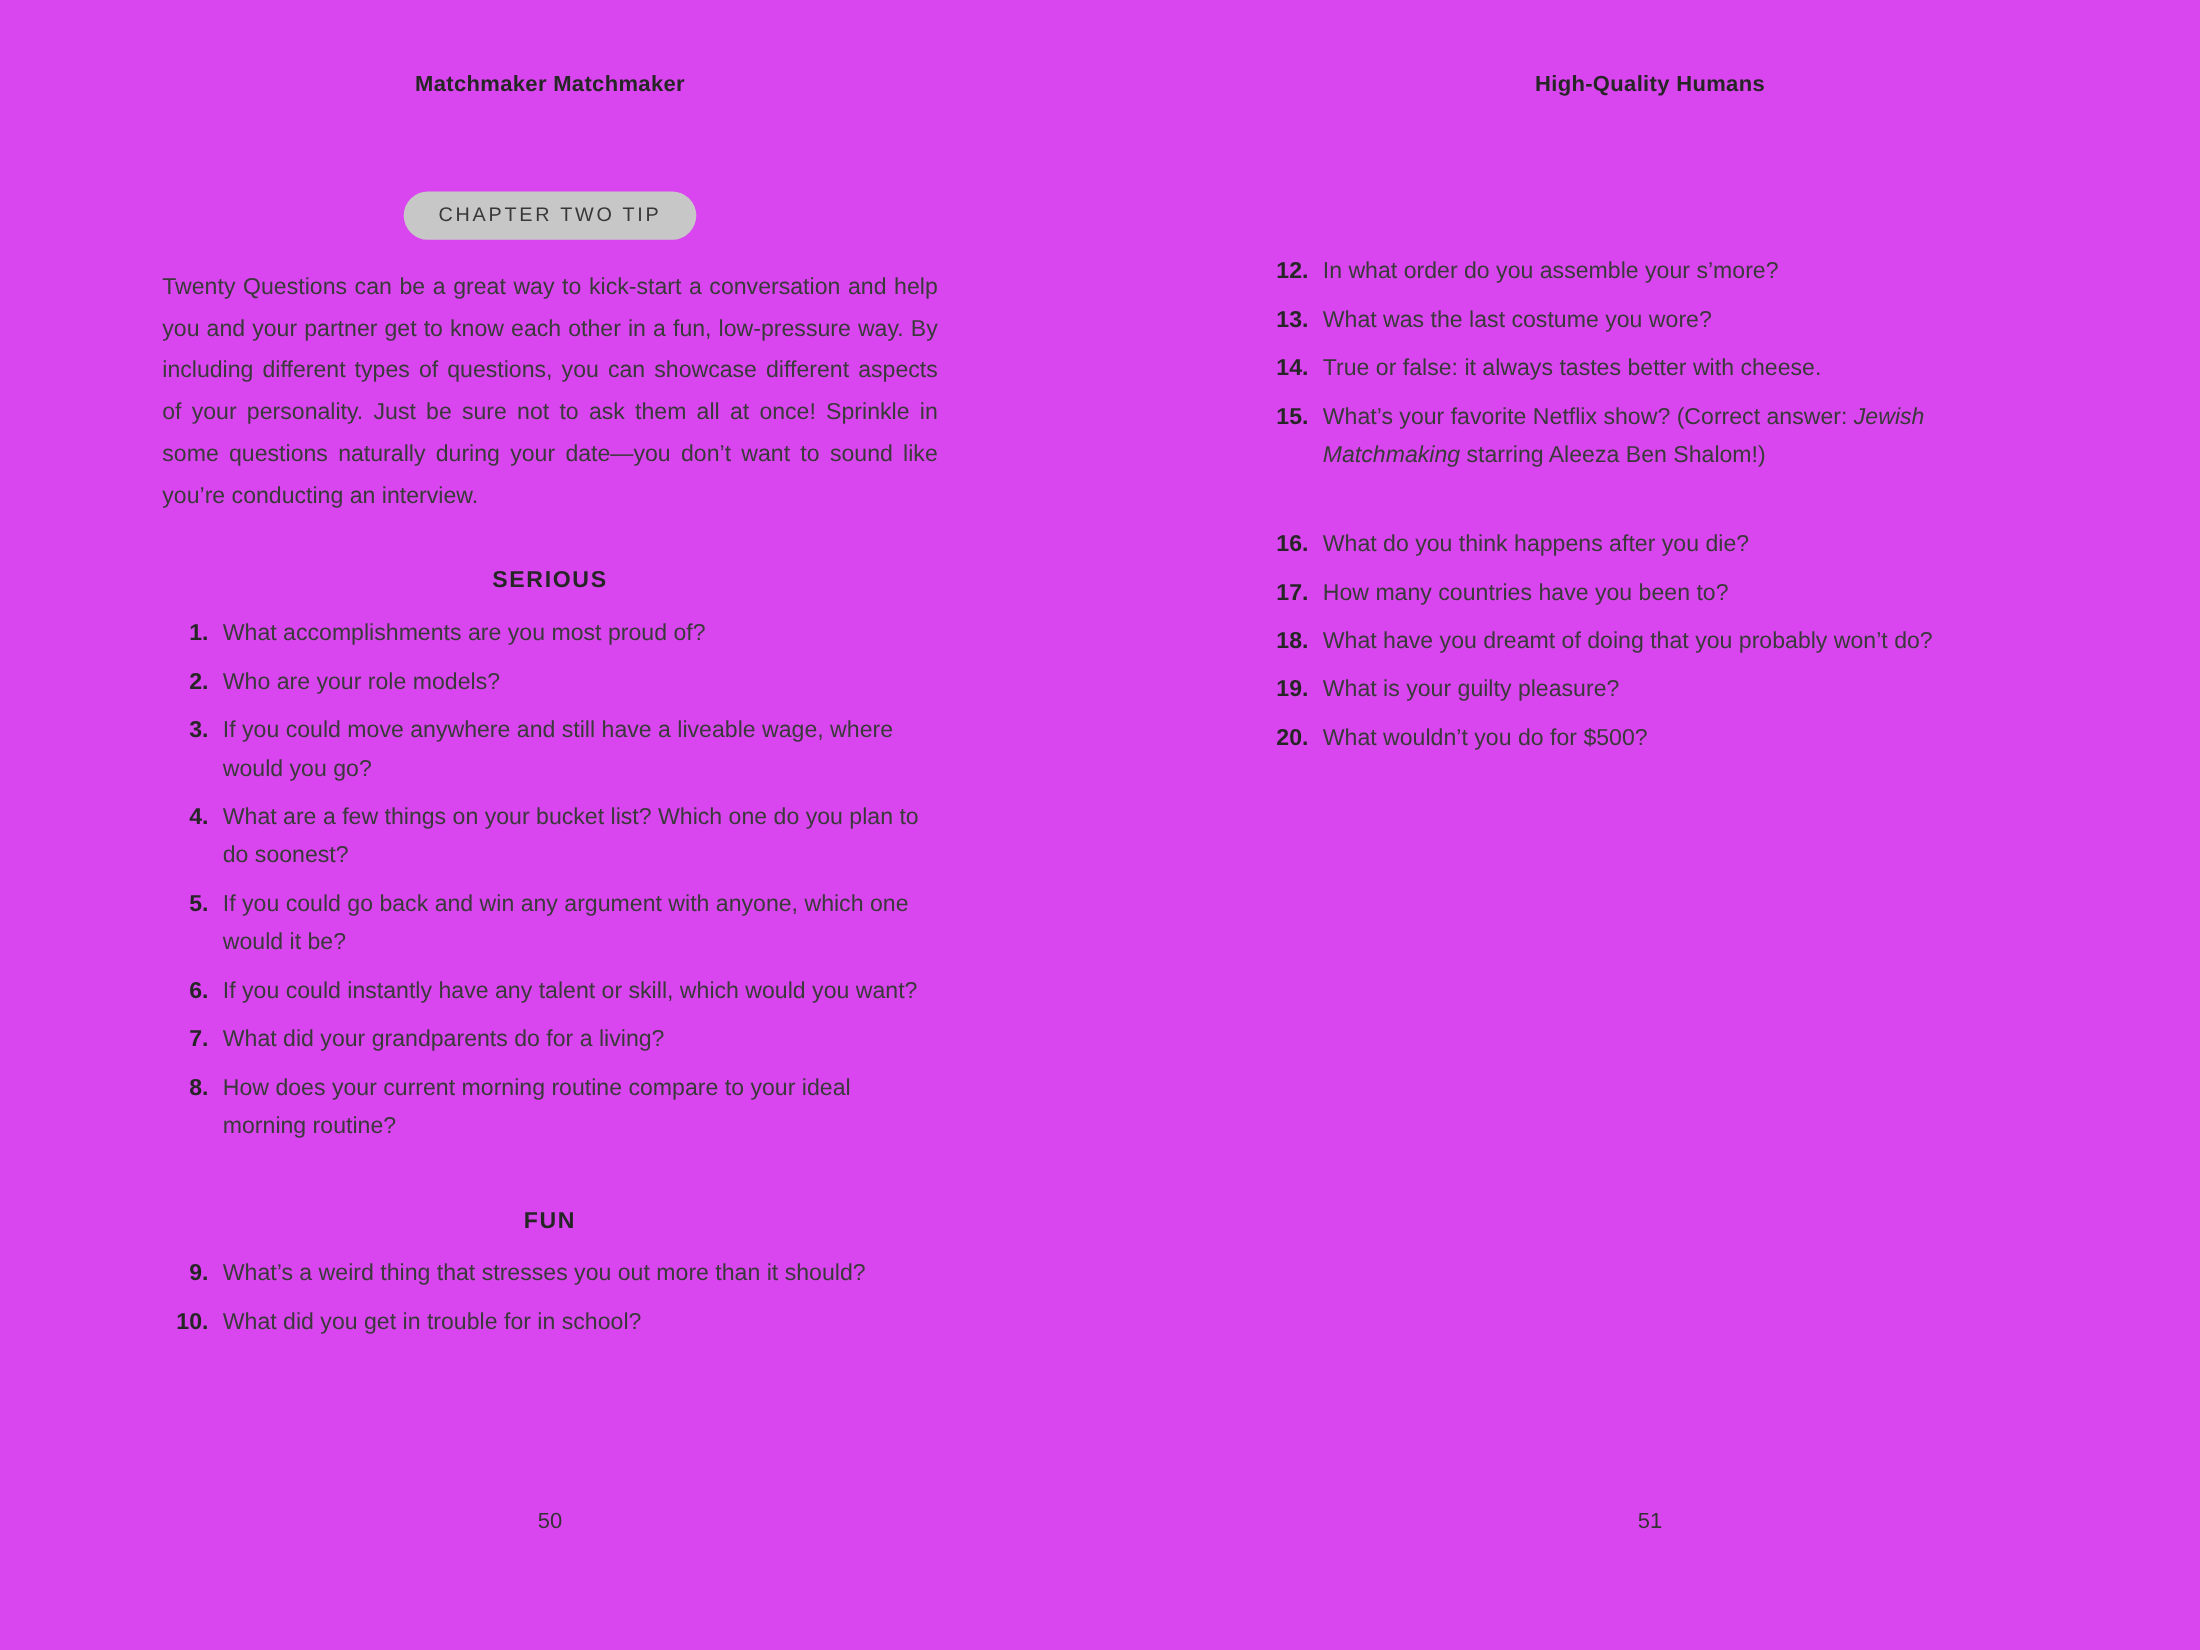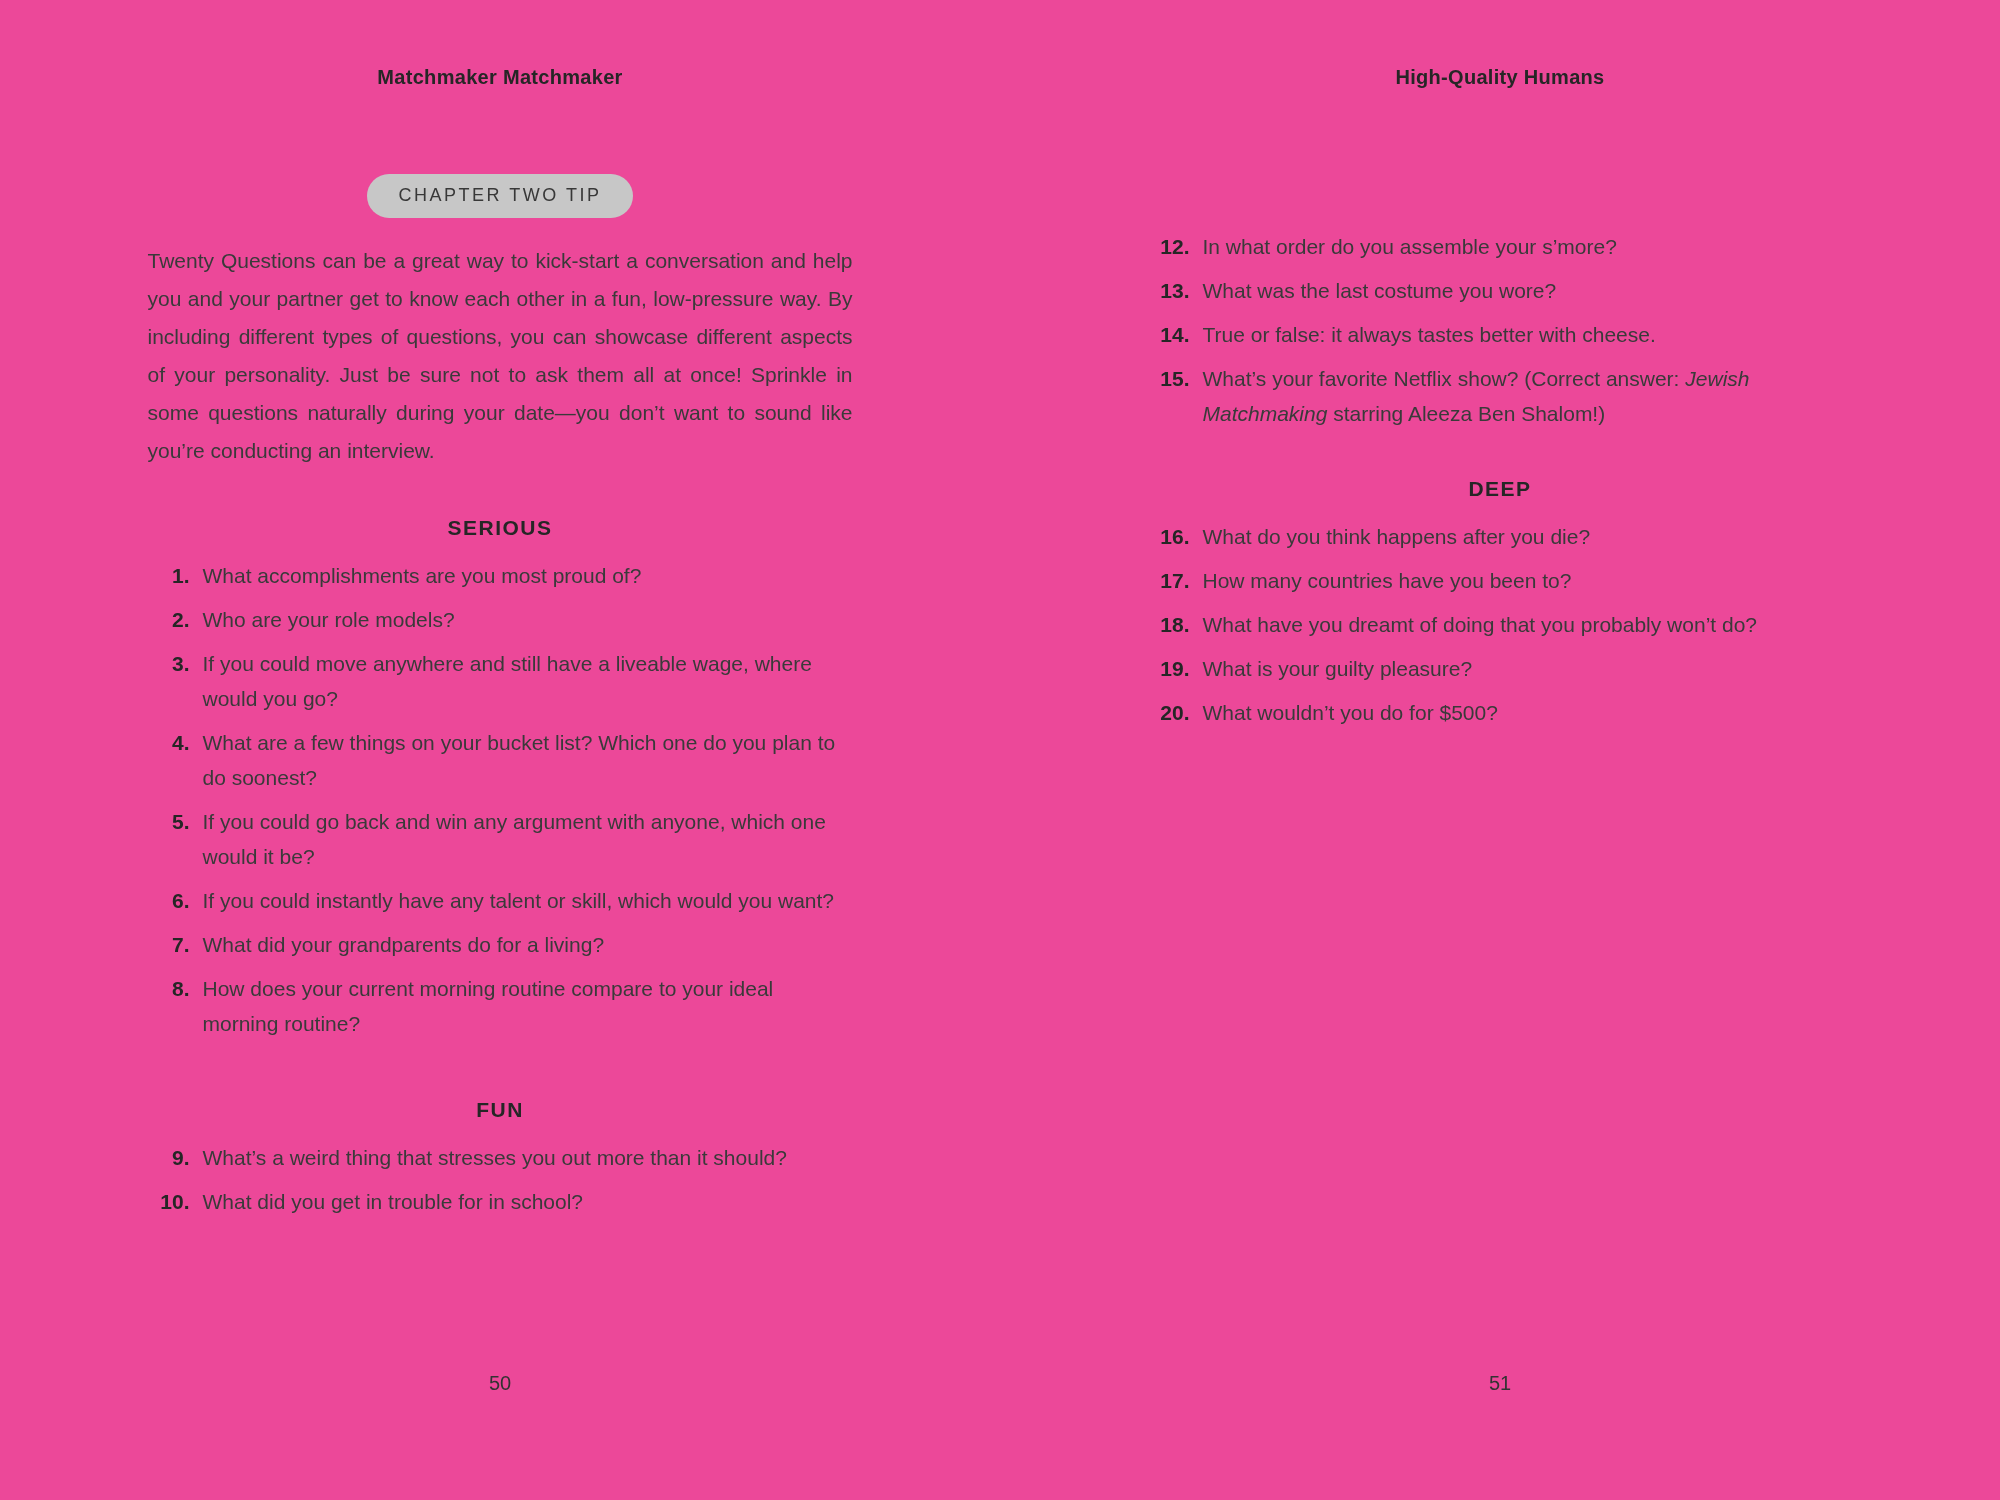--- a/index.html
+++ b/index.html
@@ -8,21 +8,21 @@
     height: 1500px;
     background: #ffffff;
     font-family: "Liberation Sans", sans-serif;
     color: #3a3a3a;
     -webkit-font-smoothing: antialiased;
   }
   .spread {
     display: flex;
     width: 2000px;
     height: 1500px;
-    background: #ec4899;
+    background: #d946ef;
   }
   .page {
     position: relative;
     width: 1000px;
     height: 1500px;
   }
   .running-head {
     position: absolute;
     top: 66px;
     left: 0;
@@ -186,21 +186,20 @@
               <span class="q-text"><span>True or false: it always tastes better with cheese.</span></span>
             </div>
             <div class="q-item">
               <span class="q-num">15.</span>
               <span class="q-text"><span>What’s your favorite Netflix show? (Correct answer: </span><span class="italic">Jewish Matchmaking</span><span> starring Aleeza Ben Shalom!)</span></span>
             </div>
           </div>
       </div>
 
       <div class="section section-gap">
-        <h3 class="section-head">DEEP</h3>
         <div class="q-list">
             <div class="q-item">
               <span class="q-num">16.</span>
               <span class="q-text"><span>What do you think happens after you die?</span></span>
             </div>
             <div class="q-item">
               <span class="q-num">17.</span>
               <span class="q-text"><span>How many countries have you been to?</span></span>
             </div>
             <div class="q-item">

